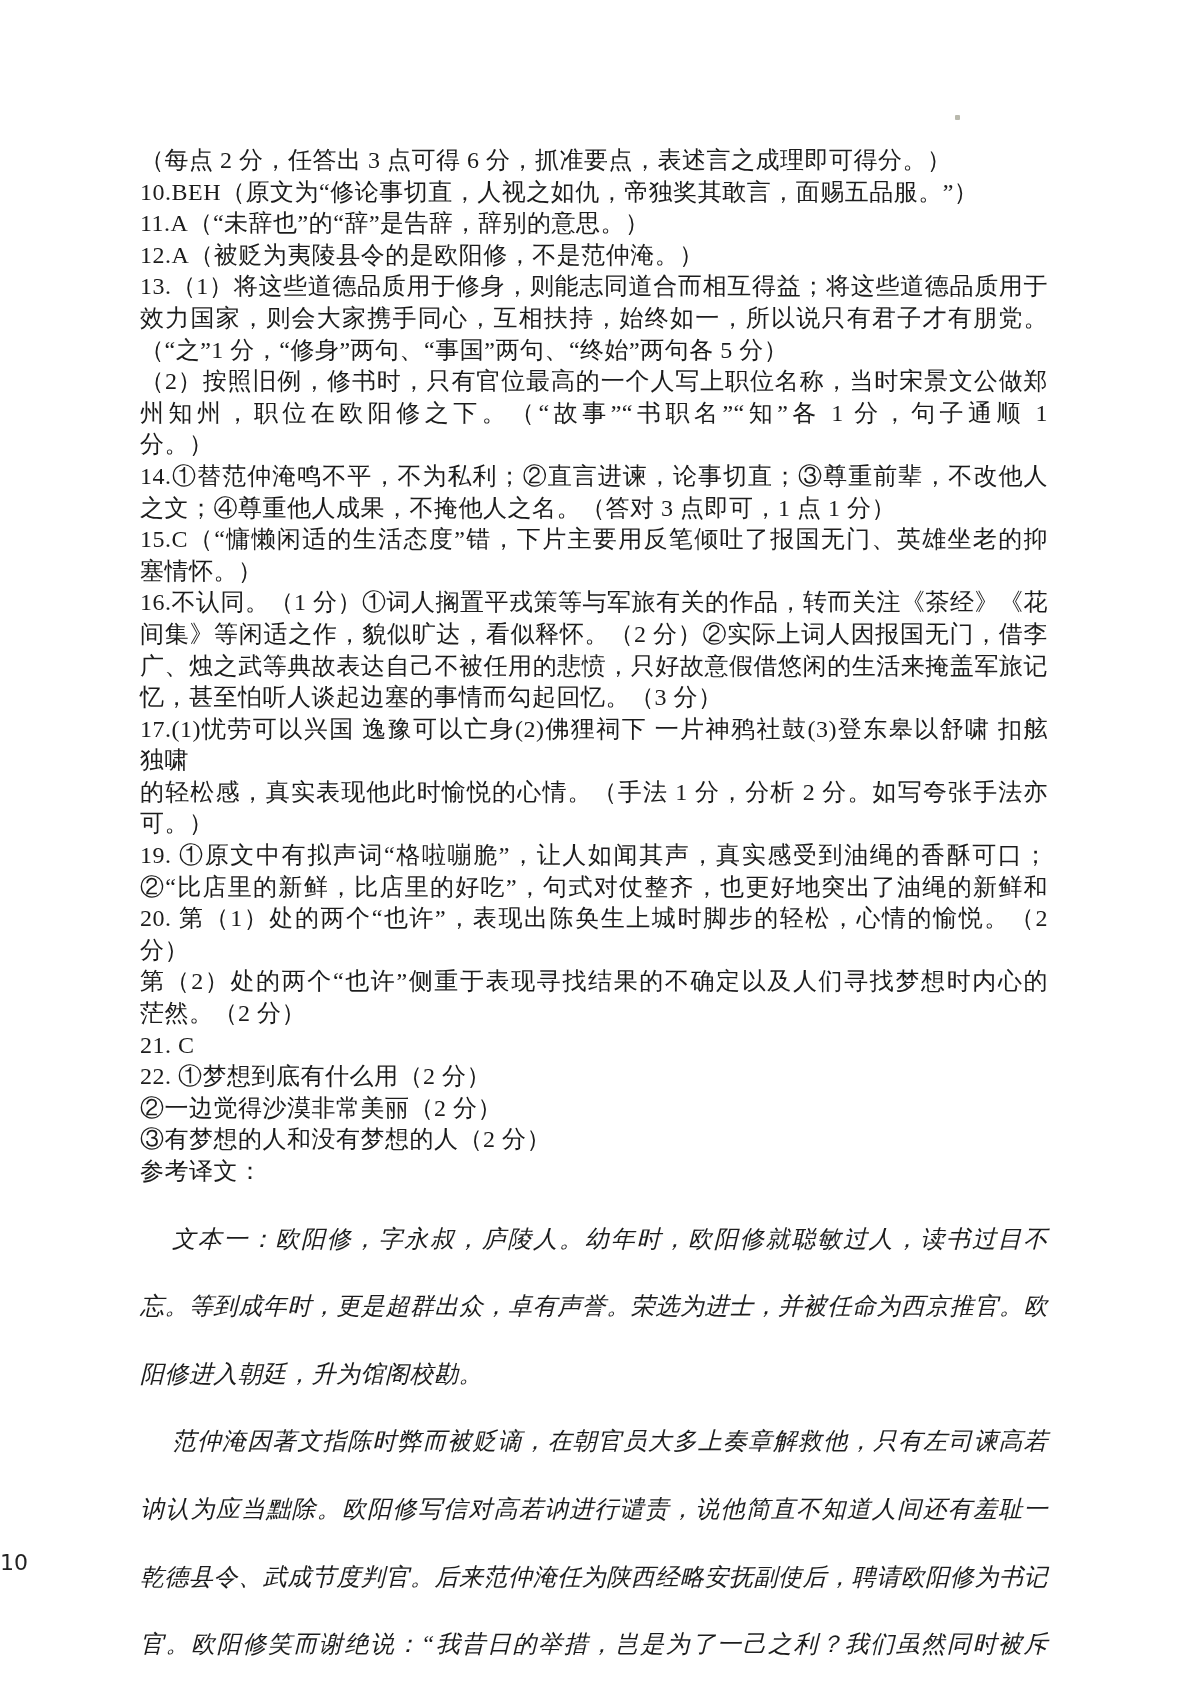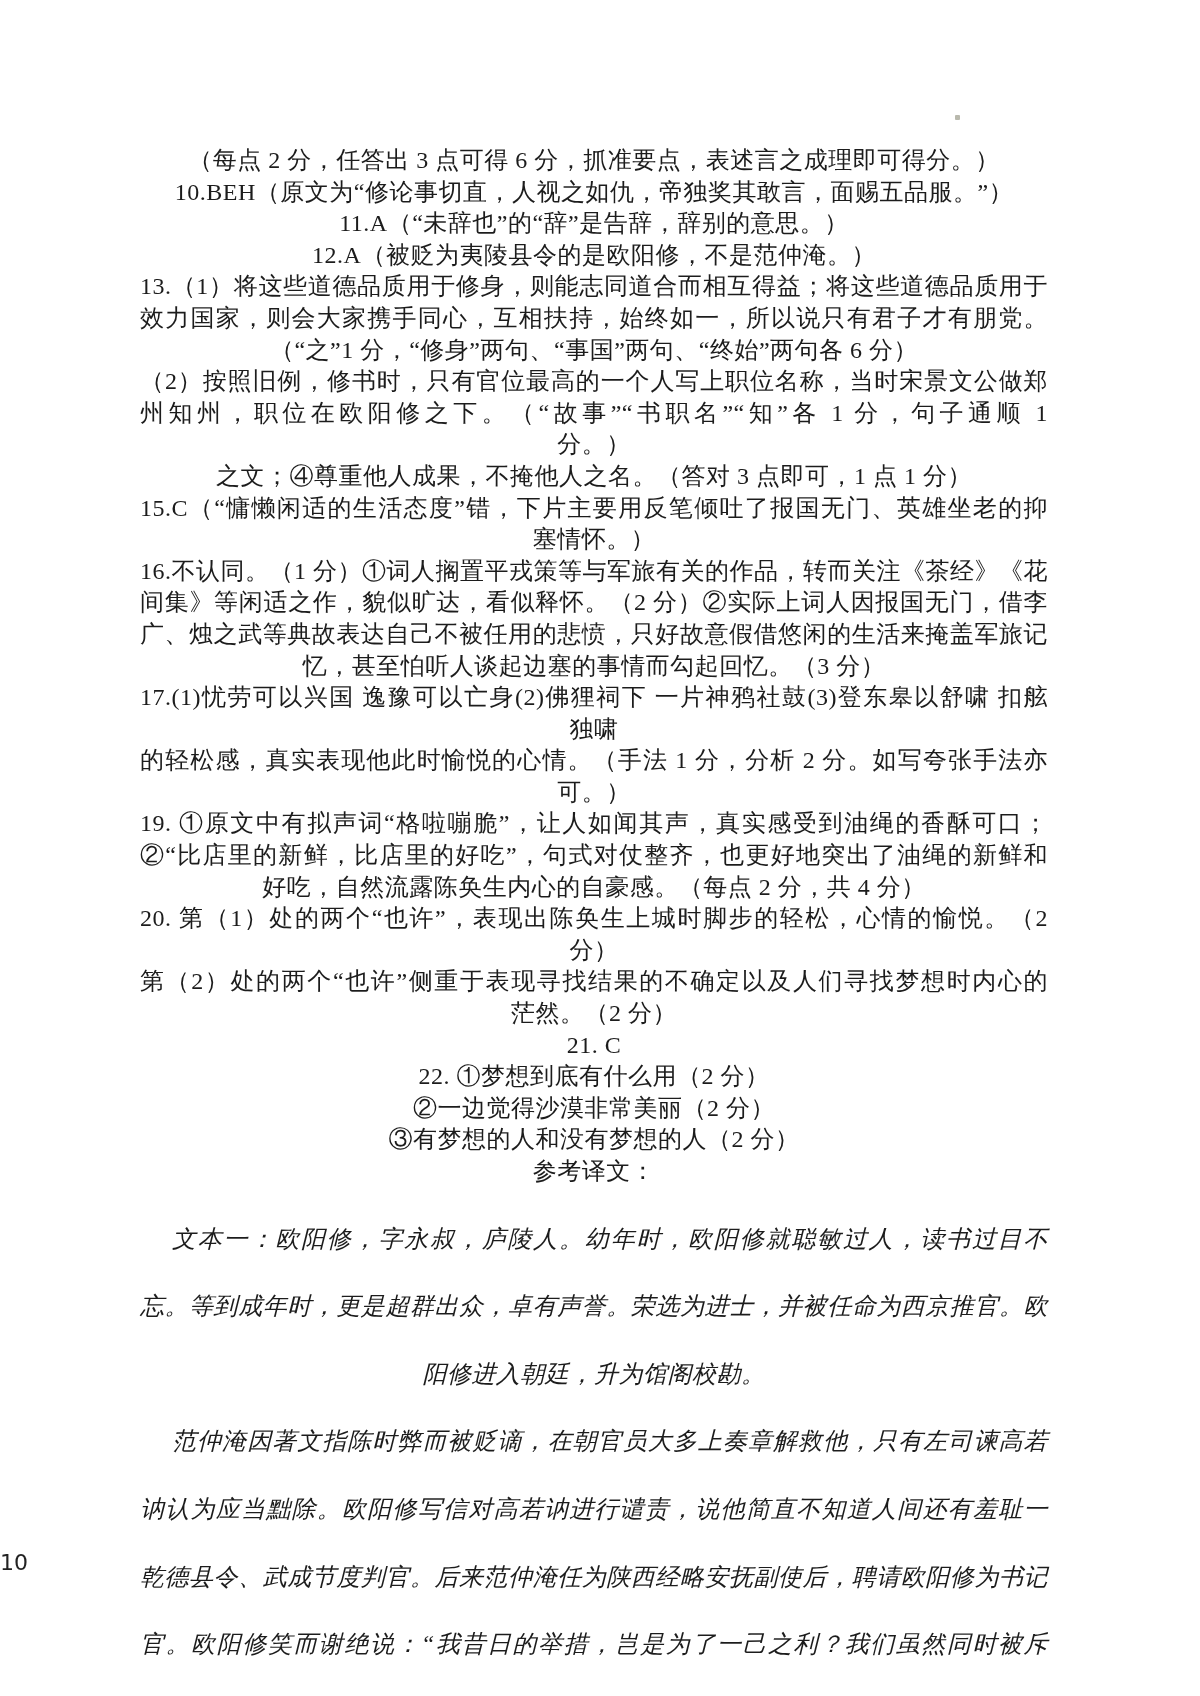--- a/index.html
+++ b/index.html
@@ -19,21 +19,21 @@
   .textblock {
     position: absolute;
     left: 140px;
     top: 145px;
     width: 908px;
   }
   .line {
     font-size: 24px;
     line-height: 31.6px;
     white-space: pre-wrap;
-    text-align: center;
+    text-align: left;
     letter-spacing: 0.5px;
   }
   .line.j {
     text-align: justify;
     text-align-last: justify;
   }
   .line.ind {
     text-indent: 32px;
   }
   .line.kai {
@@ -65,38 +65,38 @@
 <div class="page">
   <div class="speck"></div>
 
   <div class="textblock">
     <div class="line">（每点 2 分，任答出 3 点可得 6 分，抓准要点，表述言之成理即可得分。）</div>
     <div class="line">10.BEH（原文为“修论事切直，人视之如仇，帝独奖其敢言，面赐五品服。”）</div>
     <div class="line">11.A（“未辞也”的“辞”是告辞，辞别的意思。）</div>
     <div class="line">12.A（被贬为夷陵县令的是欧阳修，不是范仲淹。）</div>
     <div class="line j">13.（1）将这些道德品质用于修身，则能志同道合而相互得益；将这些道德品质用于</div>
     <div class="line j">效力国家，则会大家携手同心，互相扶持，始终如一，所以说只有君子才有朋党。</div>
-    <div class="line">（“之”1 分，“修身”两句、“事国”两句、“终始”两句各 6 分）</div>
+    <div class="line">（“之”1 分，“修身”两句、“事国”两句、“终始”两句各 5 分）</div>
     <div class="line j">（2）按照旧例，修书时，只有官位最高的一个人写上职位名称，当时宋景文公做郑</div>
     <div class="line j">州知州，职位在欧阳修之下。（“故事”“书职名”“知”各 1 分，句子通顺 1</div>
     <div class="line">分。）</div>
+    <div class="line j">14.①替范仲淹鸣不平，不为私利；②直言进谏，论事切直；③尊重前辈，不改他人</div>
     <div class="line">之文；④尊重他人成果，不掩他人之名。（答对 3 点即可，1 点 1 分）</div>
     <div class="line j">15.C（“慵懒闲适的生活态度”错，下片主要用反笔倾吐了报国无门、英雄坐老的抑</div>
     <div class="line">塞情怀。）</div>
     <div class="line j">16.不认同。（1 分）①词人搁置平戎策等与军旅有关的作品，转而关注《茶经》《花</div>
     <div class="line j">间集》等闲适之作，貌似旷达，看似释怀。（2 分）②实际上词人因报国无门，借李</div>
     <div class="line j">广、烛之武等典故表达自己不被任用的悲愤，只好故意假借悠闲的生活来掩盖军旅记</div>
     <div class="line">忆，甚至怕听人谈起边塞的事情而勾起回忆。（3 分）</div>
     <div class="line j">17.(1)忧劳可以兴国 逸豫可以亡身(2)佛狸祠下 一片神鸦社鼓(3)登东皋以舒啸 扣舷</div>
     <div class="line">独啸</div>
     <div class="line j">的轻松感，真实表现他此时愉悦的心情。（手法 1 分，分析 2 分。如写夸张手法亦</div>
     <div class="line">可。）</div>
     <div class="line j">19. ①原文中有拟声词“格啦嘣脆”，让人如闻其声，真实感受到油绳的香酥可口；</div>
     <div class="line j">②“比店里的新鲜，比店里的好吃”，句式对仗整齐，也更好地突出了油绳的新鲜和</div>
-    <div class="line">好吃，自然流露陈奂生内心的自豪感。（每点 2 分，共 4 分）</div>
     <div class="line j">20. 第（1）处的两个“也许”，表现出陈奂生上城时脚步的轻松，心情的愉悦。（2</div>
     <div class="line">分）</div>
     <div class="line j">第（2）处的两个“也许”侧重于表现寻找结果的不确定以及人们寻找梦想时内心的</div>
     <div class="line">茫然。（2 分）</div>
     <div class="line">21. C</div>
     <div class="line">22. ①梦想到底有什么用（2 分）</div>
     <div class="line">②一边觉得沙漠非常美丽（2 分）</div>
     <div class="line">③有梦想的人和没有梦想的人（2 分）</div>
     <div class="line">参考译文：</div>
     <div class="line j kai ind">文本一：欧阳修，字永叔，庐陵人。幼年时，欧阳修就聪敏过人，读书过目不</div>

